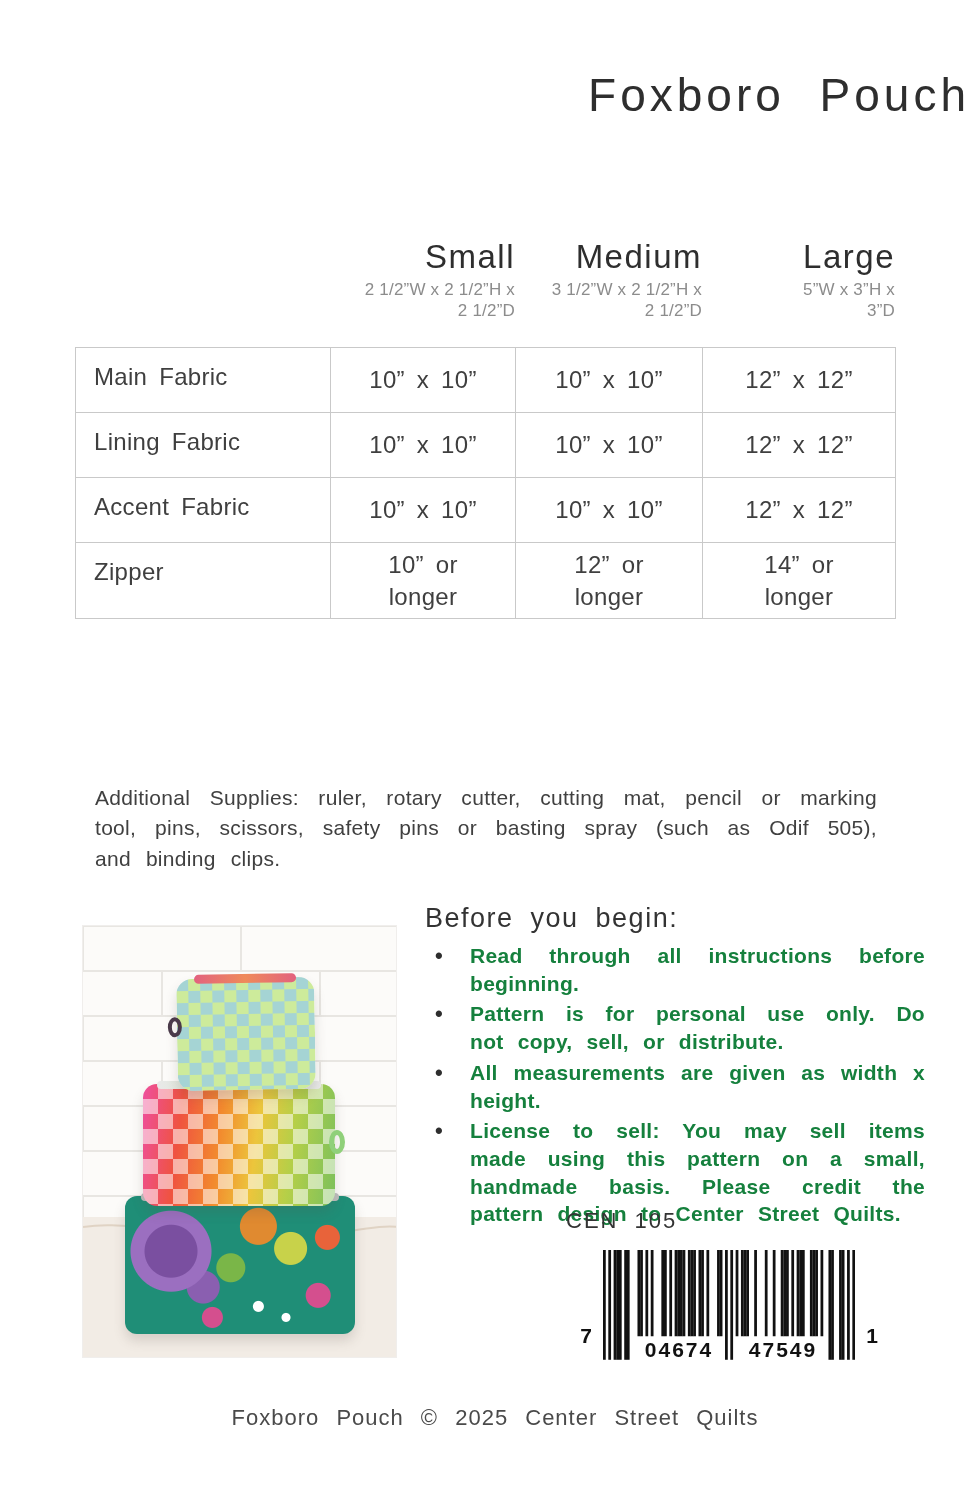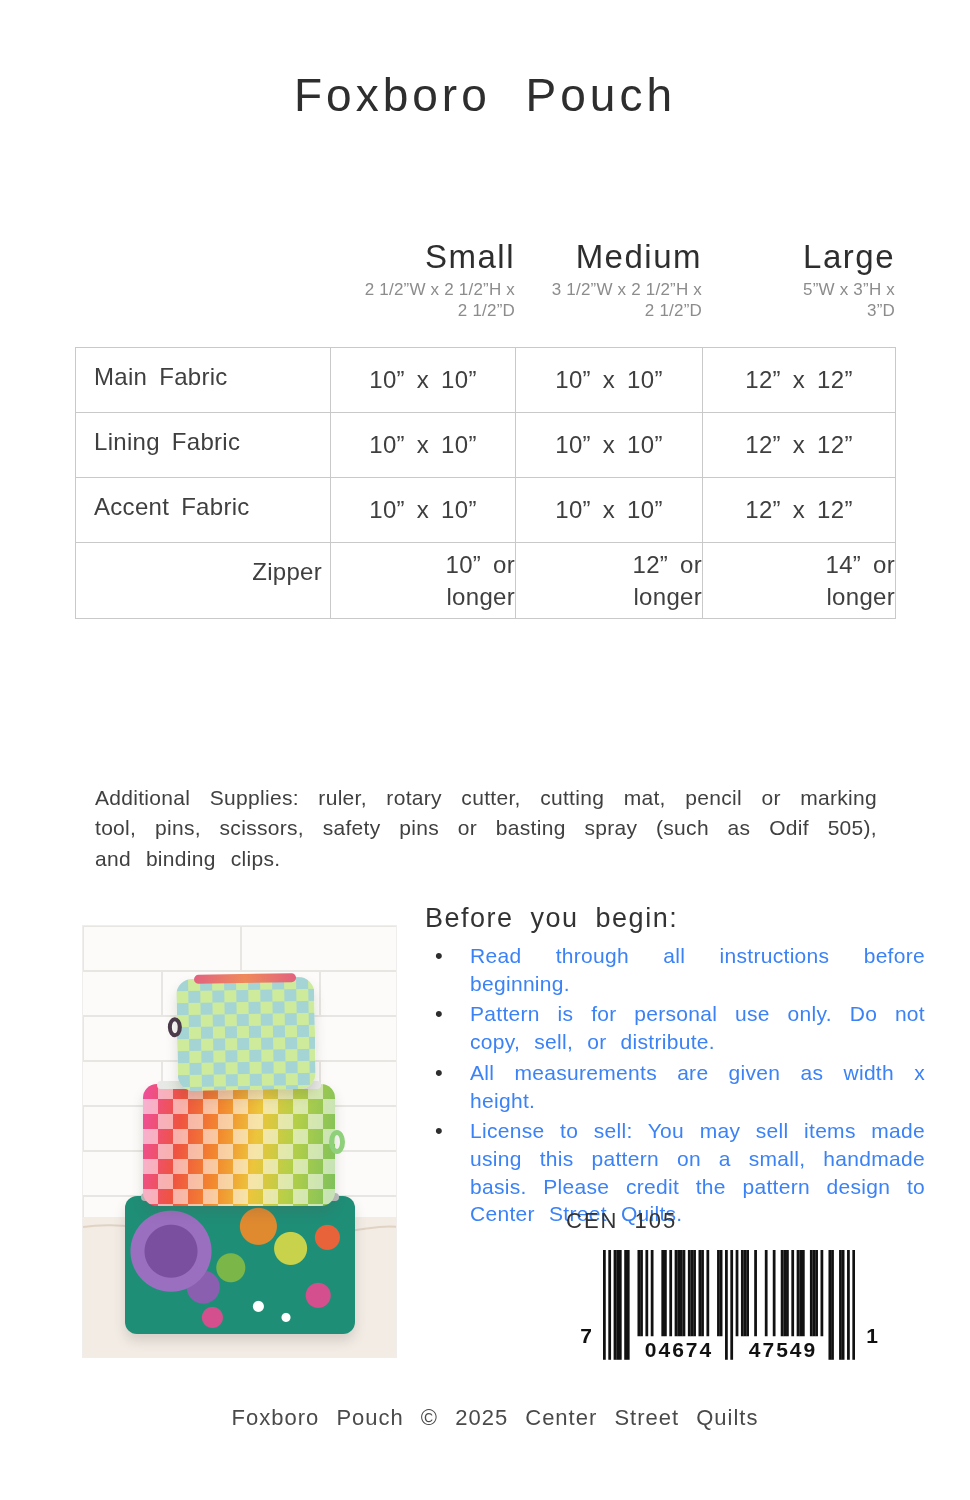--- a/index.html
+++ b/index.html
@@ -6,21 +6,21 @@
   body { background:#ffffff; font-family:"Liberation Sans","DejaVu Sans",sans-serif; }
   .page {
     position:relative; width:970px; height:1500px; margin:0 auto;
     background:#ffffff; color:#3d3d3d; overflow:hidden;
     letter-spacing:0.3px;
   }
 
   
   .title {
     position:absolute; top:68px; left:0; width:100%;
-    text-align:center; font-size:46px; color:#2e2e2e;
+    text-align:right; font-size:46px; color:#2e2e2e;
     letter-spacing:4px; word-spacing:18px; font-weight:normal;
   }
   .banner {
     position:absolute; top:148px; left:0; width:100%; height:70px;
     display:flex; align-items:center; justify-content:center;
     font-size:37px; color:#2e2e2e; letter-spacing:3px; word-spacing:14px;
   }
 
   
   .size-headers {
@@ -45,21 +45,21 @@
   }
   td.rowlabel {
     vertical-align:top; text-align:left;
     padding:13px 8px 0 18px; line-height:1.3;
   }
   td.val {
     vertical-align:middle; text-align:center; white-space:pre-line; line-height:1.3;
   }
   tr.h65  td { height:65px; }
   tr.h140 td { height:140px; }
-  tr.h85  td { height:76px;text-align:right; }
+  tr.h85  td { height:76px; }
 
   
   .additional {
     position:absolute; top:783px; left:95px; width:782px;
     font-size:21px; line-height:1.45; text-align:justify;
     word-spacing:0.42em; color:#404040;
   }
 
   
   .photo {
@@ -120,21 +120,21 @@
 
   
   .before { position:absolute; left:425px; top:903px; width:500px; }
   .before h2 {
     font-size:27px; font-weight:normal; color:#333333;
     letter-spacing:1.5px; word-spacing:8px; margin-bottom:8px;
   }
   .before ul { list-style:none; }
   .before li {
     position:relative; padding-left:45px; font-size:21px; line-height:1.32;
-    text-align:justify; word-spacing:0.38em; color:#3b82f6; margin-bottom:3px;
+    text-align:justify; word-spacing:0.38em; color:#15803d; margin-bottom:3px;font-weight:bold;
   }
   .before li::before {
     content:"\2022"; position:absolute; left:10px; top:-1px; font-size:22px; color:#2e2e2e;
   }
 
   
   .sku {
     position:absolute; left:566px; top:1208px; width:280px;
     text-align:left; font-size:22px; color:#333333; letter-spacing:2px; word-spacing:8px;
   }

